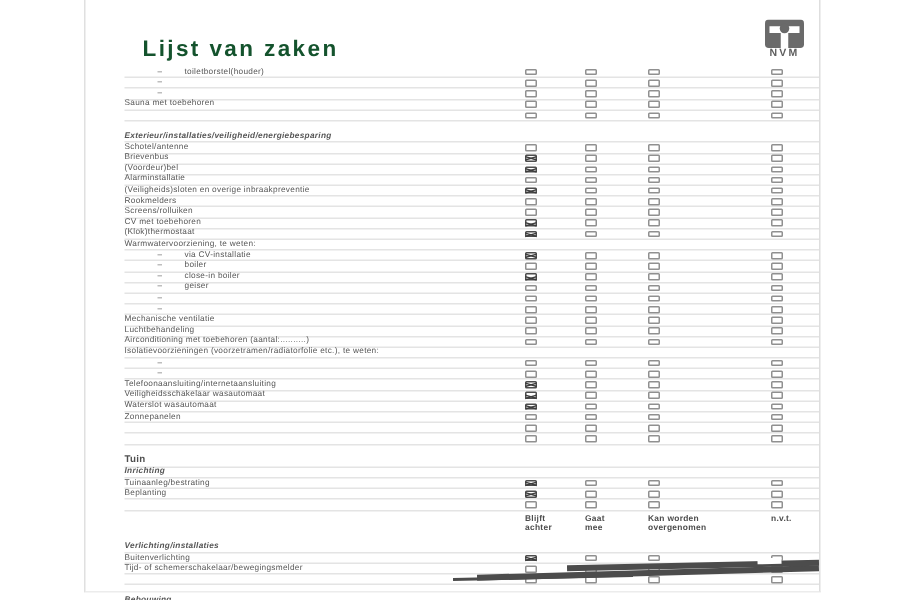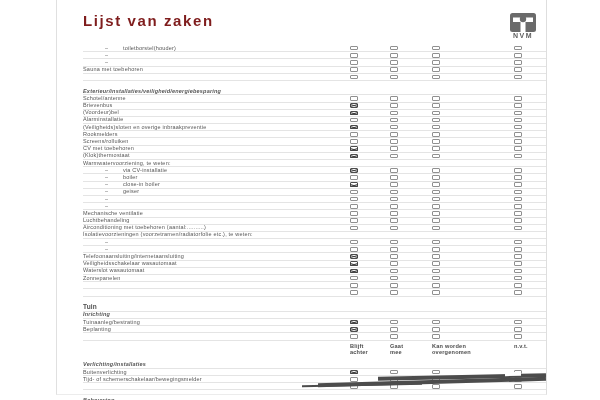--- a/index.html
+++ b/index.html
@@ -1,21 +1,21 @@
 <!DOCTYPE html>
 <html><head>
 <meta charset="utf-8">
 <style>
   html,body{margin:0;padding:0;background:#ffffff;}
   .canvas{position:relative;width:600px;height:400px;background:#fff;overflow:hidden;
           font-family:"Liberation Sans", sans-serif;}
   .page{position:absolute;left:56px;top:0;width:489px;height:394px;background:#fff;
         border-left:1px solid #e0e0e0;border-right:1px solid #dedede;border-bottom:1px solid #ececec;}
-  .title{position:absolute;left:26px;top:12px;margin:0;font-size:15px;font-weight:700;
-         letter-spacing:1.6px;color:#7f1d1d;text-align:center;}
+  .title{position:absolute;left:26px;top:12px;margin:12px;font-size:15px;font-weight:700;
+         letter-spacing:1.6px;color:#14532d;text-align:center;}
   .logo{position:absolute;left:452px;top:13px;width:28px;text-align:center;}
   .logo svg{display:block;margin:0 auto;}
   .logo-text{font-size:7px;font-weight:700;letter-spacing:1.5px;color:#5e5e5e;margin-top:0px;}
   .rows{position:absolute;left:26px;top:45px;width:463px;}
   .row{position:relative;height:6.2px;border-bottom:1px solid #e4e4e4;}
   .row.gap{height:7px;border-bottom:none;}
   .row.heading{height:7px;}
   .row.section,.row.subsection{height:6.4px;}
   .row.colheaders{height:21px;border-bottom:none;}
   .lbl{position:absolute;left:0;top:0.6px;font-size:5.5px;line-height:5.5px;color:#565656;

